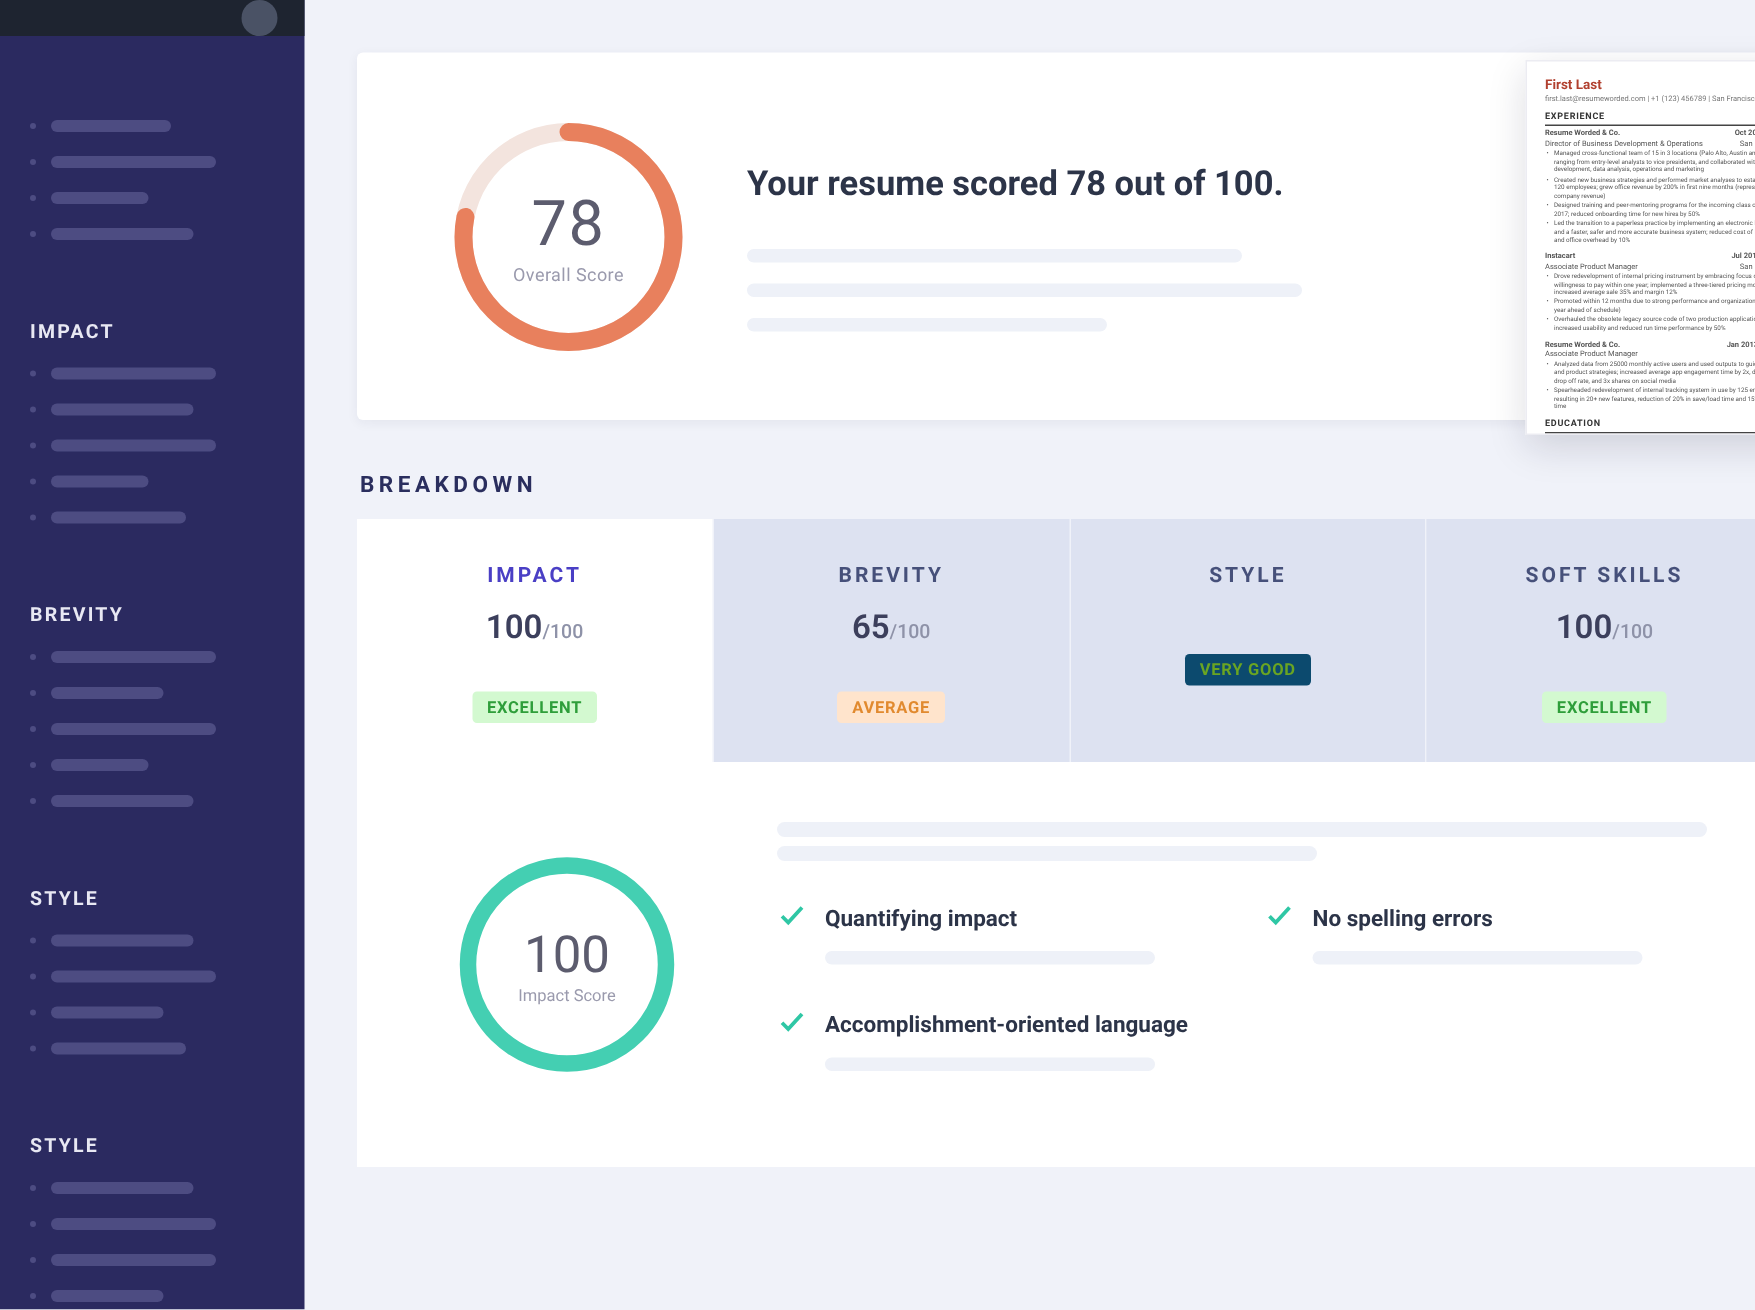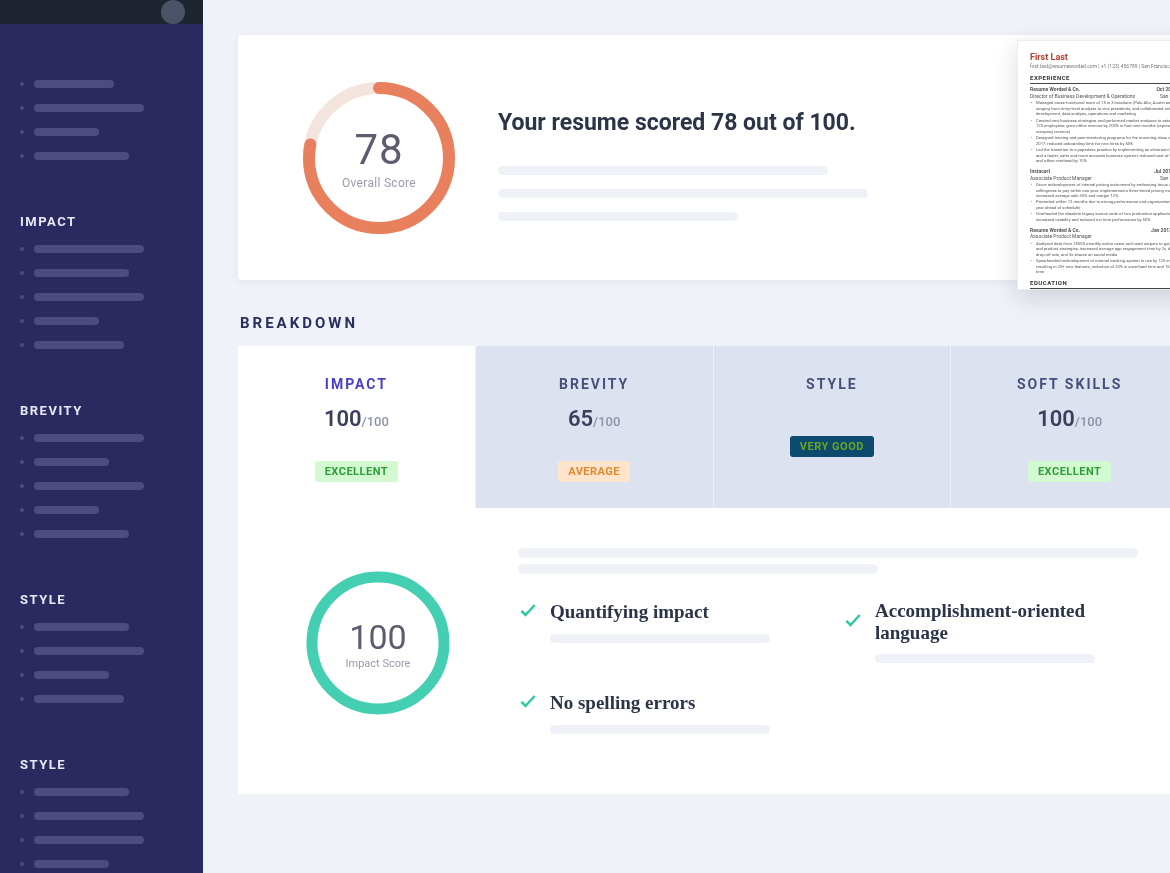--- a/index.html
+++ b/index.html
@@ -145,21 +145,21 @@
   .checks-col { flex:1; padding-top: 0;}
   .ph-bar-top { height:10px; width: 620px; background:#eef1f8; border-radius:6px; margin-bottom:6px;}
   .ph-bar-top2 { height:10px; width: 360px; background:#eef1f8; border-radius:6px; margin-bottom:26px;}
   .checks-grid {
     display:grid; grid-template-columns: 1fr 1fr; column-gap: 30px; row-gap: 28px;
   }
   .check-item {}
   .check-head { display:flex; align-items:center; gap:12px; margin-bottom:10px;}
   .check-icon { color:#2fc7a5; }
   .check-icon svg { width:20px; height:20px; stroke:#2fc7a5; stroke-width:3; fill:none;}
-  .check-label { font-size:19px; font-weight:700; color:#2c3448;font-family:Liberation Serif, serif;}
+  .check-label { font-size:15px; font-weight:700; color:#2c3448;}
   .check-ph { height:9px; width:220px; background:#eef1f8; border-radius:5px; margin-left:32px;}
 </style>
 </head>
 <body>
 
 <aside class="sidebar">
   <div class="sidebar-top">
     <div class="avatar-circle"></div>
   </div>
 
@@ -317,30 +317,30 @@
                 </svg></span>
             <span class="check-label">Quantifying impact</span>
           </div>
           <div class="check-ph"></div>
         </div>
         <div class="check-item">
           <div class="check-head">
             <span class="check-icon"><svg viewBox="0 0 24 24">
                   <polyline points="4,13 9,18 20,6"></polyline>
                 </svg></span>
-            <span class="check-label">Accomplishment-oriented language</span>
+            <span class="check-label">No spelling errors</span>
           </div>
           <div class="check-ph"></div>
         </div>
         <div class="check-item">
           <div class="check-head">
             <span class="check-icon"><svg viewBox="0 0 24 24">
                   <polyline points="4,13 9,18 20,6"></polyline>
                 </svg></span>
-            <span class="check-label">No spelling errors</span>
+            <span class="check-label">Accomplishment-oriented language</span>
           </div>
           <div class="check-ph"></div>
         </div>
       </div>
     </div>
   </section>
 
 </main>
 
 </body></html>

